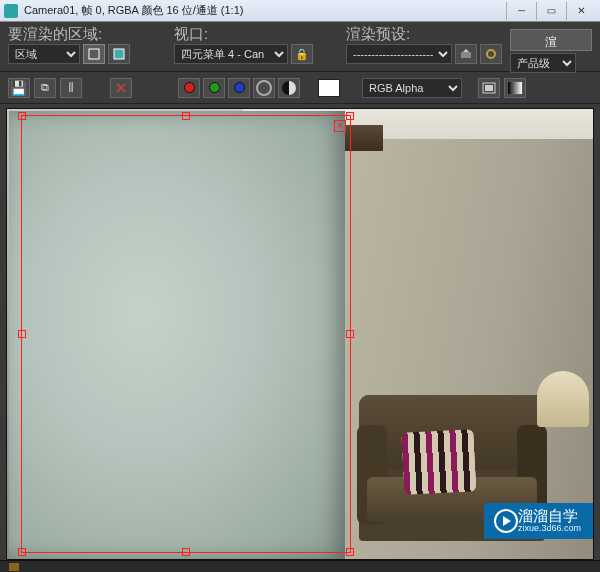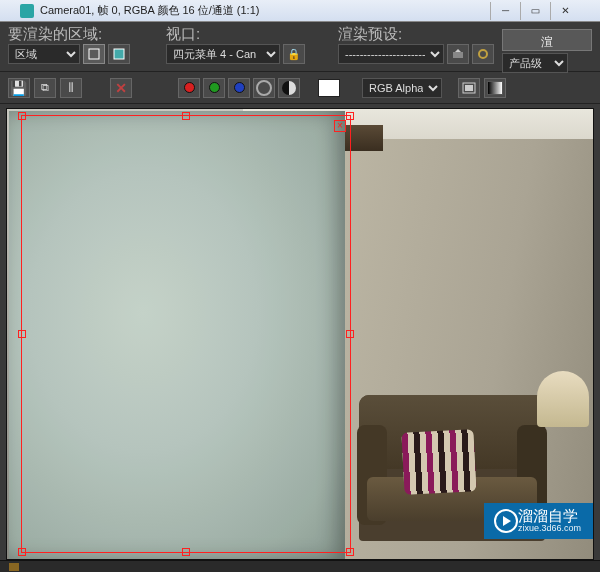--- a/index.html
+++ b/index.html
@@ -10,21 +10,21 @@
       font-family: "Microsoft YaHei", sans-serif;
       font-size: 11px;
       color: #ddd;
       overflow: hidden;
     }
     .titlebar {
       height: 22px;
       background: linear-gradient(#e8eef7, #d4dff0);
       display: flex;
       align-items: center;
-      padding: 0 20px;
+      padding: 0 4px;
       color: #222;
       border-bottom: 1px solid #888;
     }
     .titlebar .app-icon {
       width: 14px; height: 14px;
       background: #2aa5a5;
       border-radius: 2px;
       margin-right: 6px;
     }
     .titlebar .title { flex: 1; font-size: 11px; }
@@ -53,21 +53,21 @@
       color: #ddd;
       border: 1px solid #555;
       font-size: 11px;
       height: 20px;
       padding: 0 2px;
     }
     .sel-region { width: 72px; }
     .sel-viewport { width: 114px; }
     .sel-preset { width: 106px; }
     .sel-product { width: 66px; }
-    .sel-alpha { width: 80px; }
+    .sel-alpha { width: 100px; }
     .icon-btn {
       width: 22px; height: 20px;
       background: #4a4a4a;
       border: 1px solid #666;
       display: flex; align-items: center; justify-content: center;
       cursor: pointer;
       color: #ddd;
       font-size: 11px;
     }
     .icon-btn.active { background: #5a5a5a; border-color: #888; }
@@ -281,21 +281,21 @@
           </svg>
       </div>
       <div class="icon-btn">
         <svg width="12" height="12">
             <rect x="1" y="1" width="10" height="10" fill="#4aa" stroke="#fff" stroke-width="1"></rect>
           </svg>
       </div>
     </div>
   </div>
 
-  <div class="tb-group" style="margin-left:28px;">
+  <div class="tb-group" style="margin-left:36px;">
     <div class="tb-label">视口:</div>
     <div class="tb-row">
       <select class="sel-viewport">
         <option>四元菜单 4 - Can</option>
       </select>
       <div class="icon-btn">
           <span class="lock-icon">🔒</span>
         </div>
     </div>
   </div>

